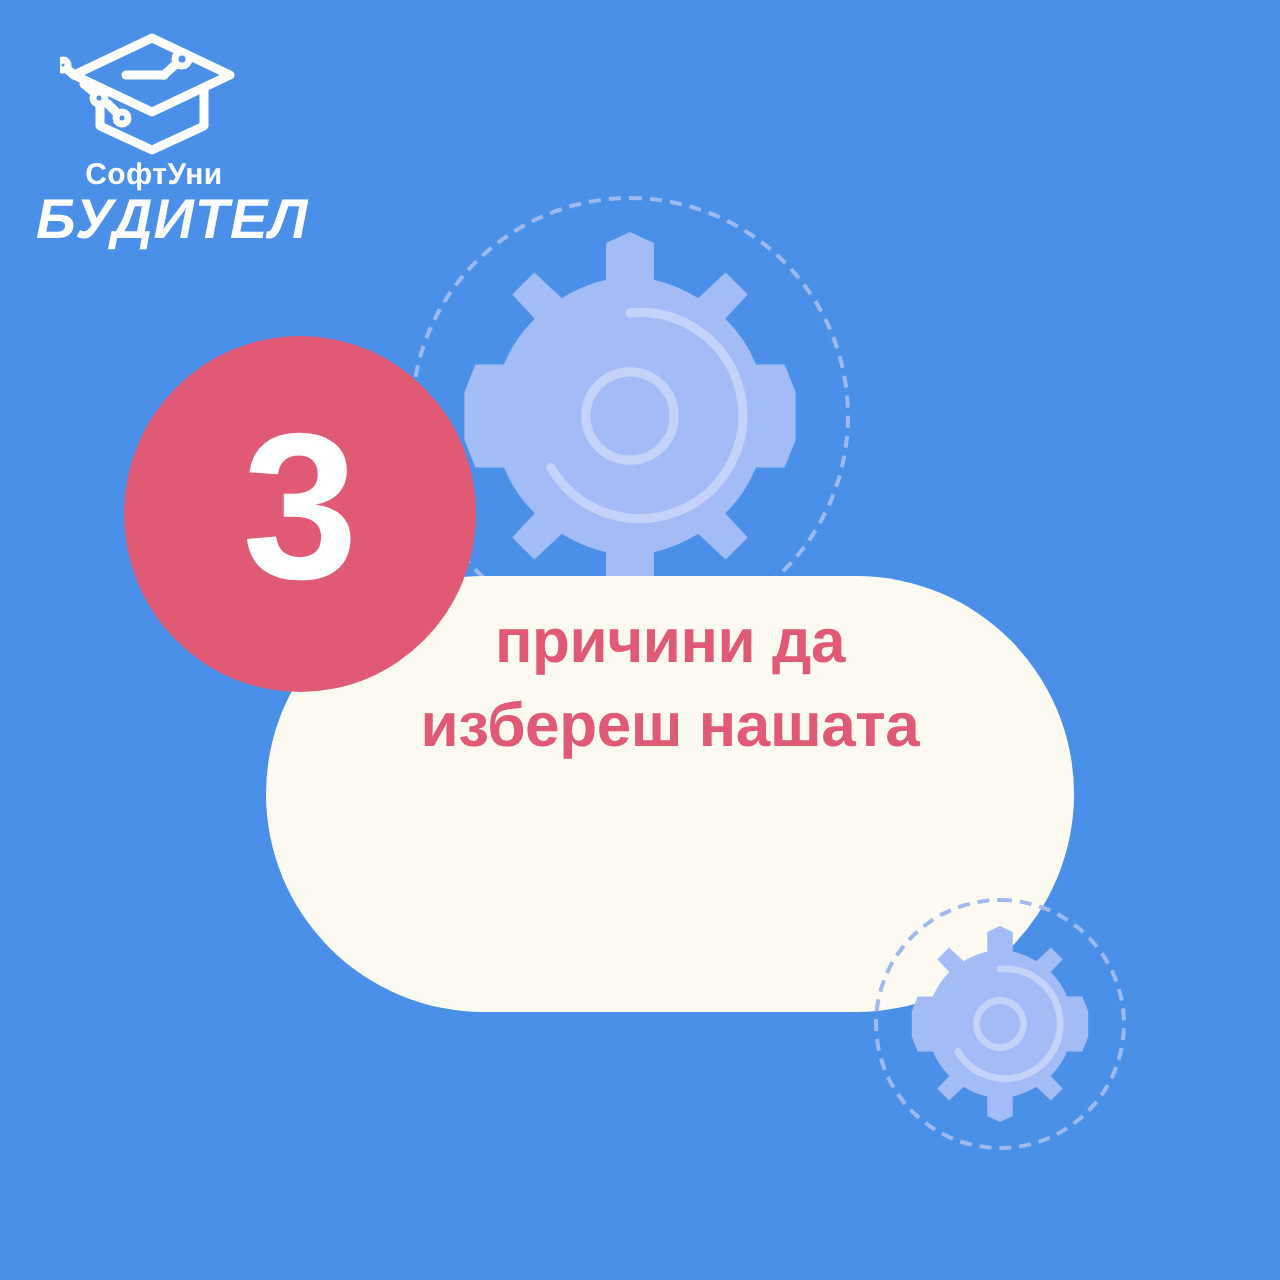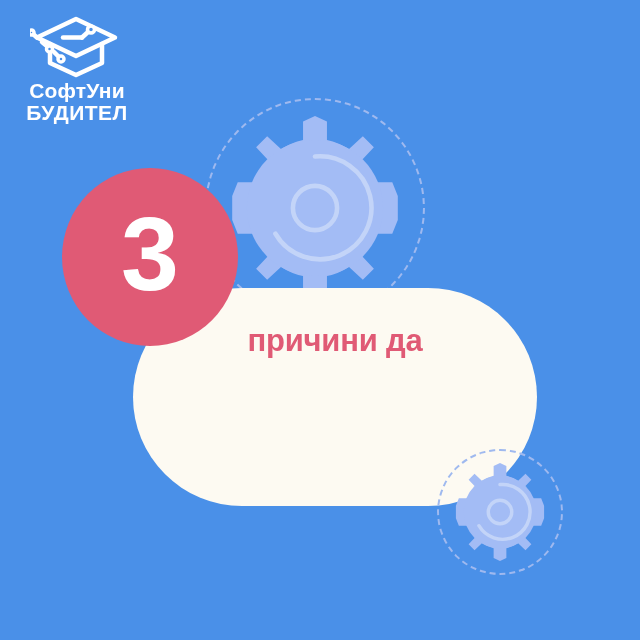--- a/index.html
+++ b/index.html
@@ -35,31 +35,32 @@
     position: absolute;
     left: 0;
     top: 66px;
     width: 118px;
     text-align: center;
     line-height: 1;
   }
   #logo-line1 {
     display: block;
     color: #ffffff;
-    font-size: 21px;
+    font-size: 15px;
     font-weight: bold;
     letter-spacing: 0.2px;
   }
   #logo-line2 {
     display: block;
     color: #ffffff;
-    font-size: 21px;
+    font-size: 28px;
     font-weight: bold;
     letter-spacing: 0.5px;
     margin-top: 1px;
+    font-style: italic;
   }
 
   
   .gear-group { position: absolute; }
   .dashed-ring {
     position: absolute;
     border-radius: 50%;
     border: 2px dashed #9fb9ef;
     box-sizing: border-box;
   }
@@ -113,21 +114,20 @@
     position: absolute;
     left: 150px;
     top: 300px;
     width: 370px;
     text-align: center;
     color: #e05a75;
     font-size: 31px;
     font-weight: bold;
     line-height: 1.36;
     letter-spacing: -0.2px;
-    margin-top: 20px;
   }
   #headline-text .hl-line { display: block; white-space: nowrap; }
 </style>
 </head>
 <body>
 
 <div id="canvas">
 
   <div class="gear-group" id="gear-large-group">
     <div class="dashed-ring" id="gear-large-ring"></div>
@@ -172,20 +172,21 @@
                  A76 76 0 0 1 87 26 L87 6 Z"></path>
         <circle cx="100" cy="100" r="74"></circle>
       </g>
       <circle cx="100" cy="100" r="24" fill="none" stroke="#c3d4f8" stroke-width="7"></circle>
       <path d="M100 44 A56 56 0 1 1 57 128" fill="none" stroke="#c3d4f8" stroke-width="7" stroke-linecap="round"></path>
     </svg>
   </div>
 
   <div id="headline-text">
     <span class="hl-line">причини да</span>
+    <span class="hl-line">избереш нашата</span>
   </div>
 
   <div id="number-badge">
     <div id="number-badge-value">3</div>
   </div>
 
   <div id="logo">
     <svg id="logo-cap" viewBox="0 0 184 128">
       <g fill="none" stroke="#ffffff" stroke-width="9" stroke-linecap="round" stroke-linejoin="round">
 

